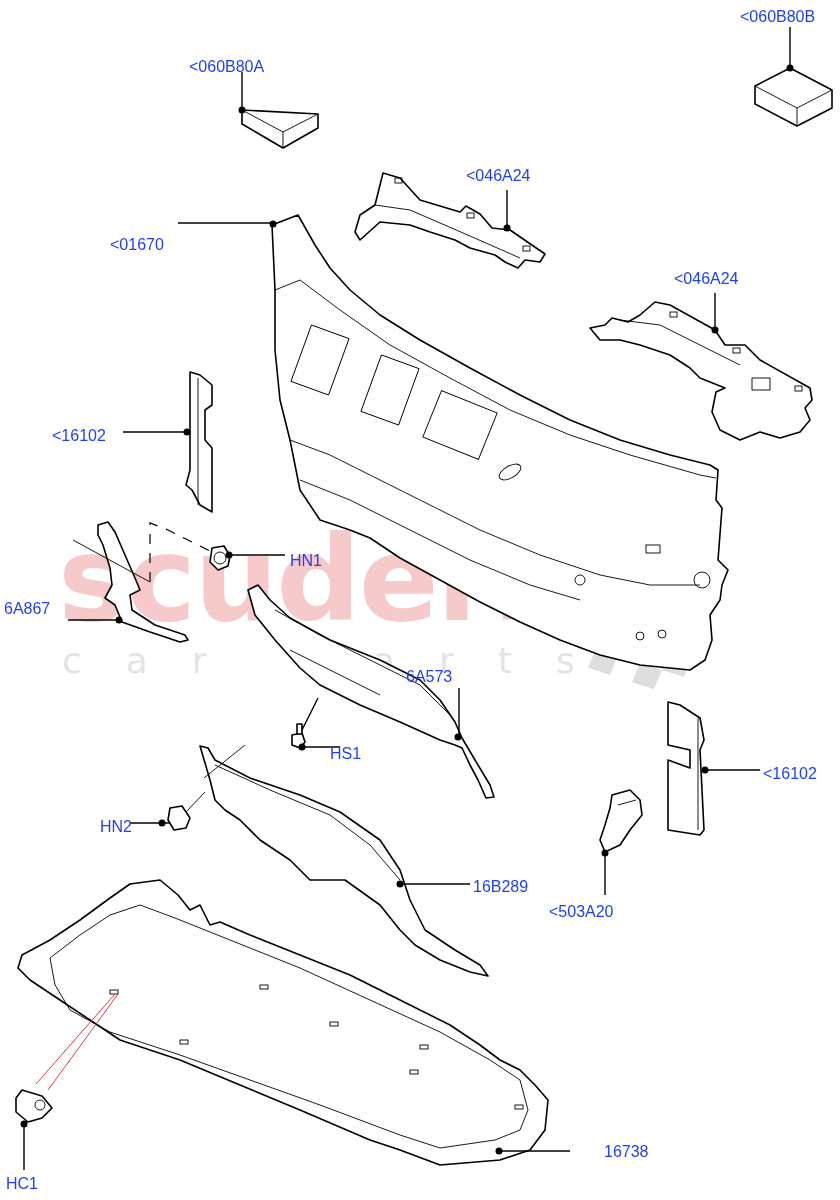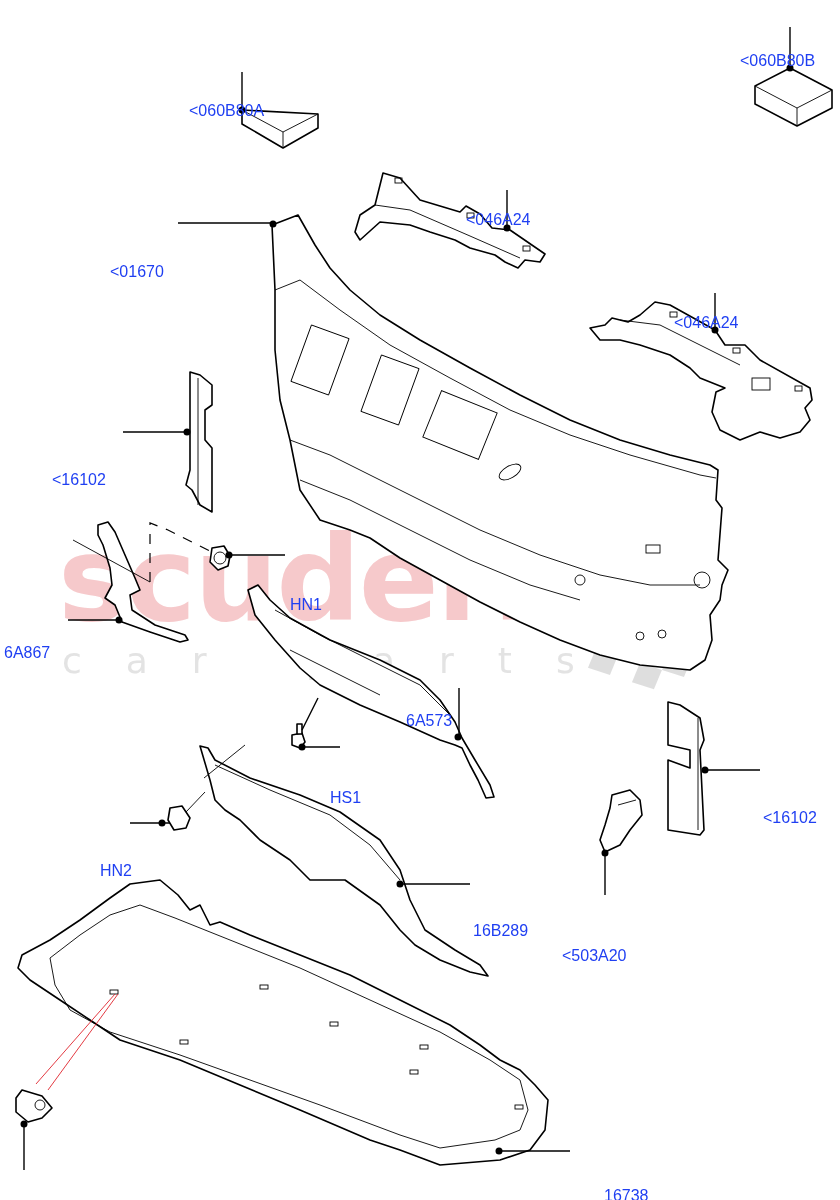--- a/index.html
+++ b/index.html
@@ -4,21 +4,21 @@
   <style>
     html, body { margin: 0; padding: 0; background: #ffffff; }
     body { width: 840px; height: 1200px; position: relative; overflow: hidden;
            font-family: "Liberation Sans", sans-serif; }
     #diagram { position: absolute; left: 0; top: 0; width: 840px; height: 1200px; }
     .wm-text { position: absolute; color: #f6c9cb; font-family: "DejaVu Sans", sans-serif;
                font-weight: bold; white-space: nowrap; pointer-events: none; }
     .wm-main { left: 58px; top: 520px; font-size: 118px; letter-spacing: -2px; line-height: 1; }
     .wm-sub { left: 62px; top: 640px; font-size: 36px; letter-spacing: 44px; color: #e3e3e3; font-weight: normal; }
     .callout { position: absolute; color: #1f3ff2; font-size: 16px; line-height: 18px;
-               white-space: nowrap; font-family: "Liberation Sans", sans-serif; cursor: pointer; margin-top: 44px; }
+               white-space: nowrap; font-family: "Liberation Sans", sans-serif; cursor: pointer; }
     svg .part { fill: #ffffff; stroke: #000; stroke-width: 1.6; stroke-linejoin: round; }
     svg .thin { fill: none; stroke: #000; stroke-width: 0.9; }
     svg .lead { stroke: #000; stroke-width: 1.4; fill: none; }
     svg .dot { fill: #000; }
     svg .redlead { stroke: #e0242c; stroke-width: 0.9; fill: none; }
     svg .dash { stroke: #000; stroke-width: 1.2; fill: none; stroke-dasharray: 10 9; }
     svg .flag { fill: #d9d9d9; }
   </style>
 </head>
 <body>
@@ -199,26 +199,26 @@
       <line class="lead" x1="24" y1="1124" x2="24" y2="1170"></line>
         <circle class="dot" cx="24" cy="1124" r="3.5"></circle>
       <line class="lead" x1="500" y1="1151" x2="570" y2="1151"></line>
         <circle class="dot" cx="499" cy="1151" r="3.5"></circle>
     </g>
   </svg>
 
   <div class="callout" style="left:189px;top:58px">&lt;060B80A</div>
   <div class="callout" style="left:740px;top:8px">&lt;060B80B</div>
   <div class="callout" style="left:466px;top:167px">&lt;046A24</div>
-  <div class="callout" style="left:110px;top:219px">&lt;01670</div>
+  <div class="callout" style="left:110px;top:236px">&lt;01670</div>
   <div class="callout" style="left:674px;top:270px">&lt;046A24</div>
   <div class="callout" style="left:52px;top:427px">&lt;16102</div>
   <div class="callout" style="left:290px;top:552px">HN1</div>
   <div class="callout" style="left:4px;top:600px">6A867</div>
   <div class="callout" style="left:406px;top:668px">6A573</div>
   <div class="callout" style="left:330px;top:745px">HS1</div>
   <div class="callout" style="left:763px;top:765px">&lt;16102</div>
   <div class="callout" style="left:100px;top:818px">HN2</div>
   <div class="callout" style="left:473px;top:878px">16B289</div>
-  <div class="callout" style="left:562px;top:903px">&lt;503A20</div>
+  <div class="callout" style="left:549px;top:903px">&lt;503A20</div>
   <div class="callout" style="left:6px;top:1175px">HC1</div>
   <div class="callout" style="left:604px;top:1143px">16738</div>
 </div>
 
 </body></html>

